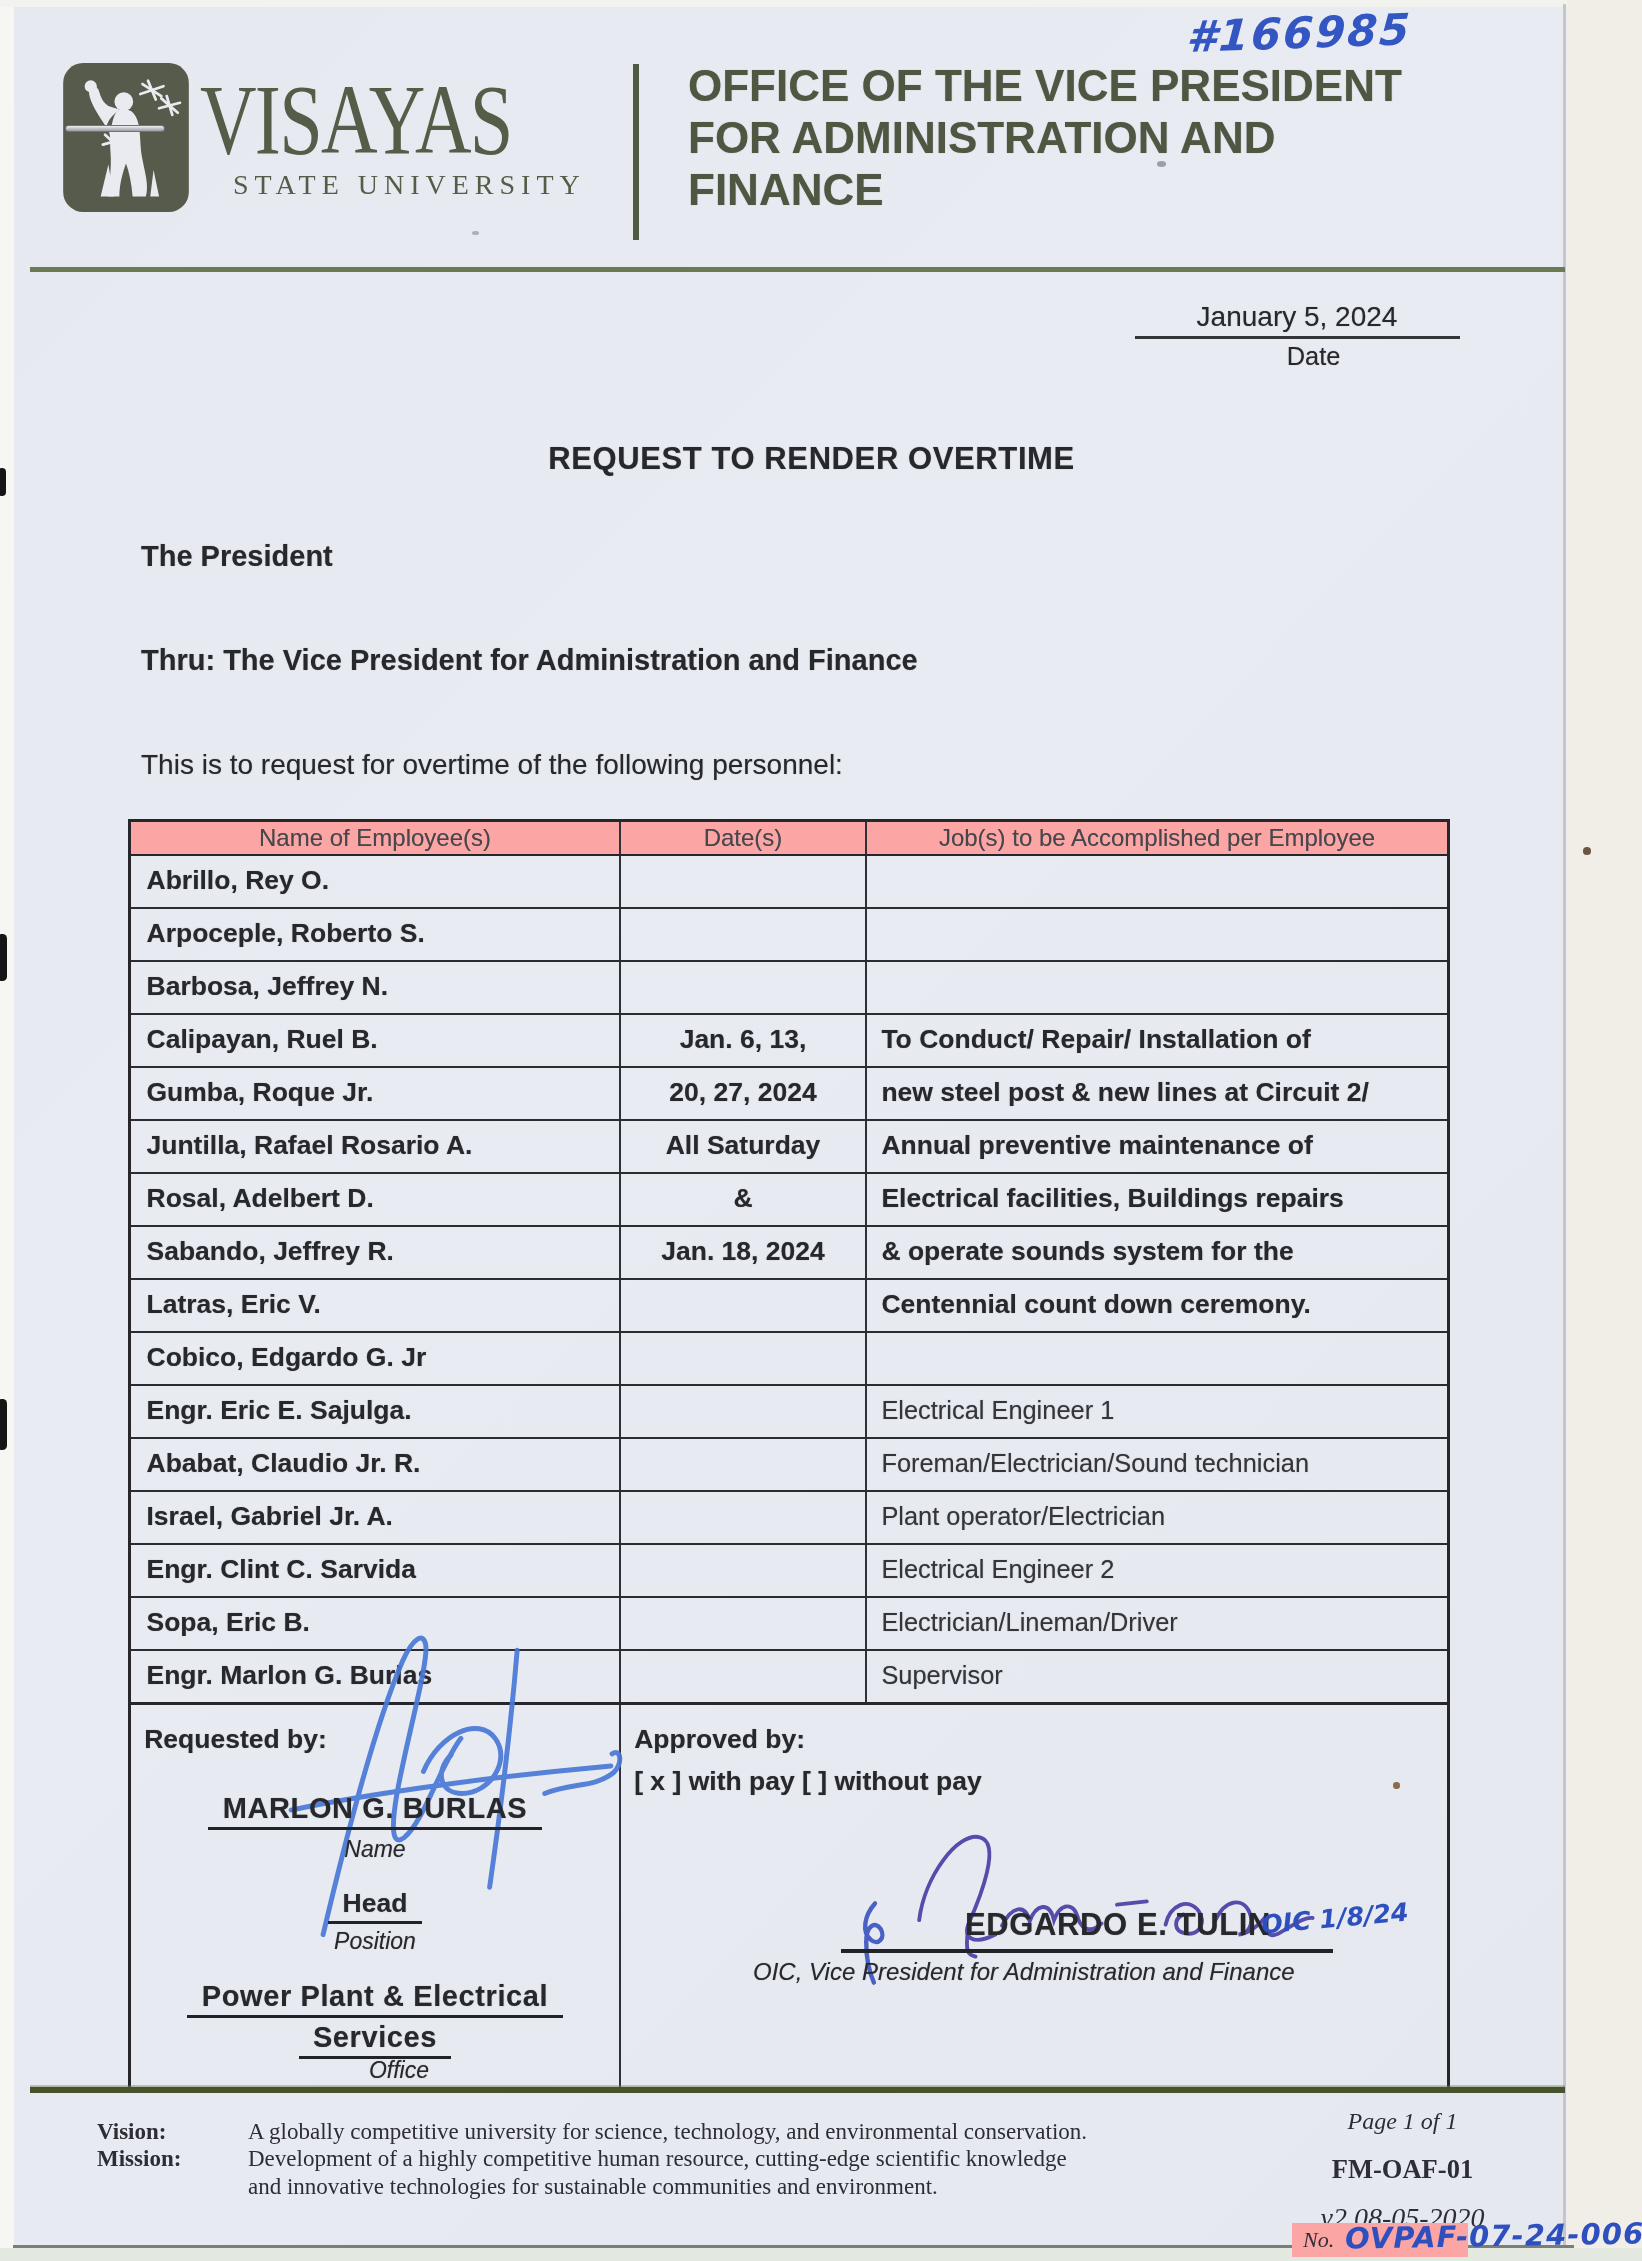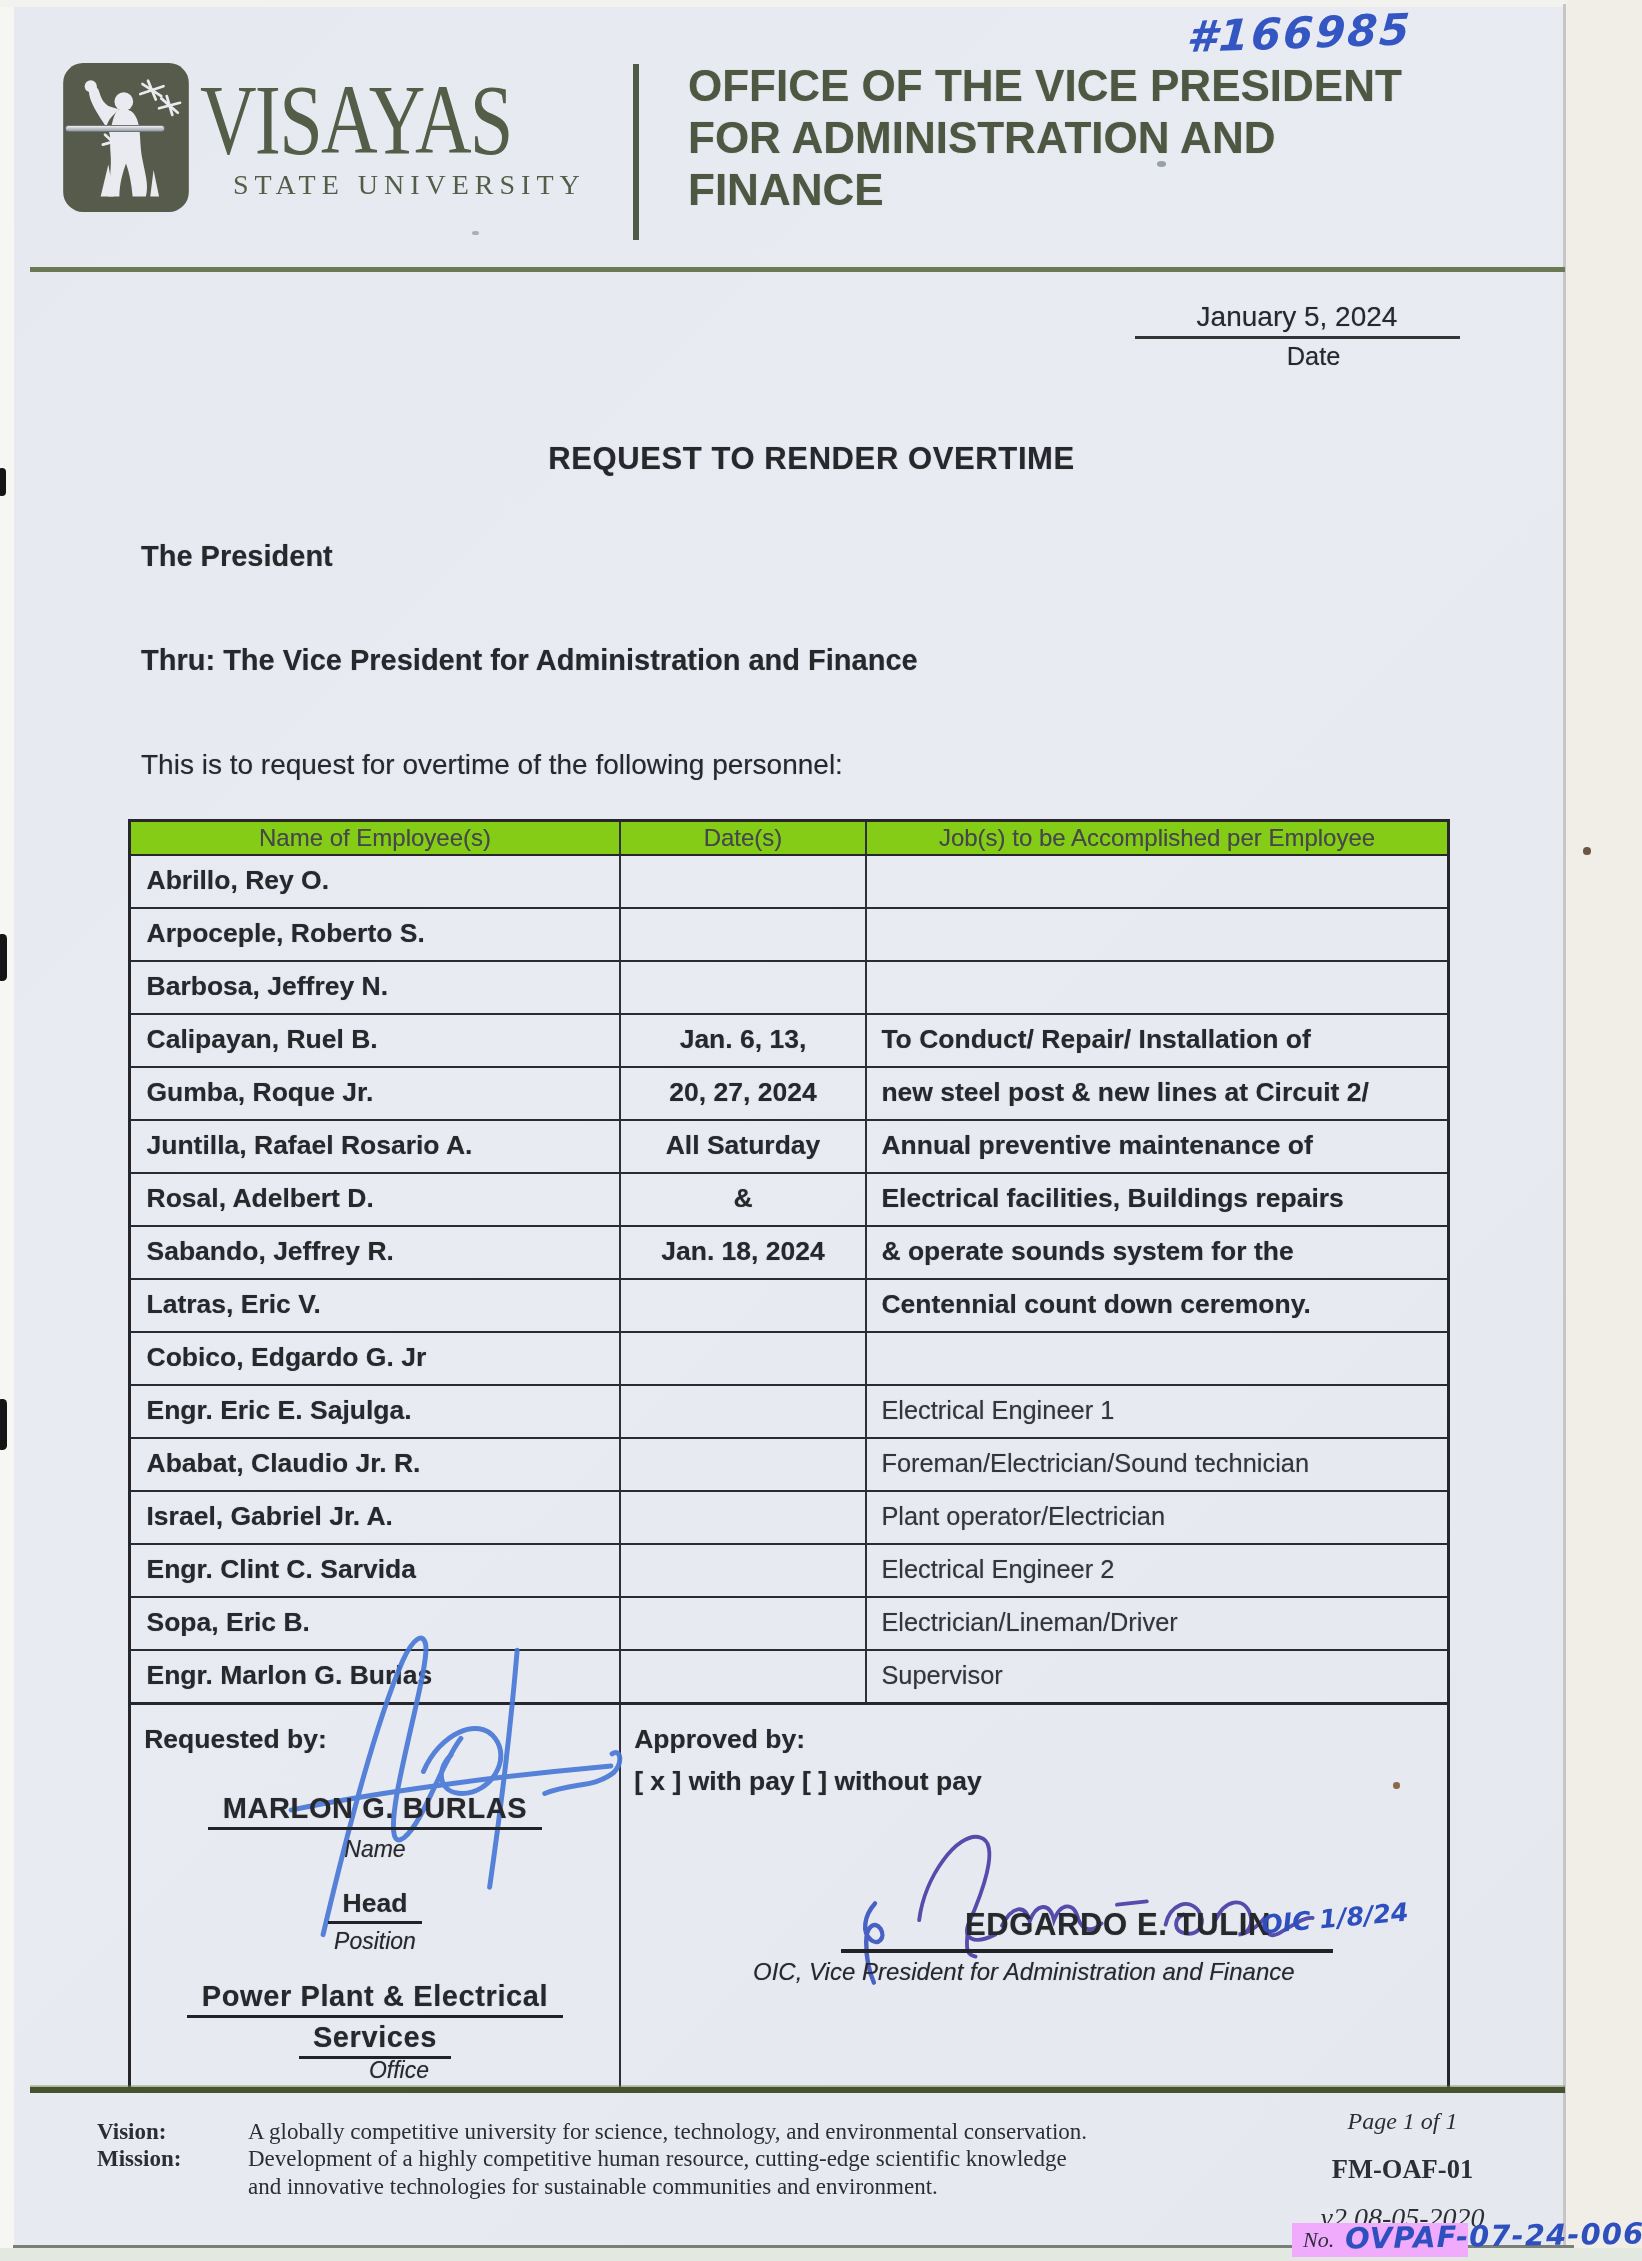--- a/index.html
+++ b/index.html
@@ -50,21 +50,21 @@
   .addr2{position:absolute;left:141px;top:644px;font-size:29px;font-weight:bold;}
   .intro{position:absolute;left:141px;top:749px;font-size:28px;}
 
   
   .doc-table{position:absolute;left:128px;top:819px;width:1322px;
     border:3.3px solid #26262b;box-sizing:border-box;}
   .tr{display:grid;grid-template-columns:490px 246px auto;}
   .tr > div{box-sizing:border-box;}
   .tr .c1{border-right:2.2px solid #303138;padding-left:15.5px;}
   .tr .c2{border-right:2.2px solid #303138;text-align:center;}
-  .thead{height:32px;background:#84cc16;border-bottom:2.8px solid #26262b;}
+  .thead{height:32px;background:#fca5a5;border-bottom:2.8px solid #26262b;}
   .thead div{font-size:24px;color:#46474c;line-height:31px;text-shadow:0 0 0.6px rgba(60,60,66,.4);}
   .thead .c1{text-align:center;padding-left:0;}
   .row{height:51px;border-bottom:2.8px solid #2b2c30;}
   .row:last-of-type{border-bottom:none;}
   .row div{font-size:26.5px;font-weight:bold;line-height:49px;color:#27282c;
     text-shadow:0 0 1.1px rgba(30,30,38,.38);white-space:nowrap;}
   .row .c3{padding-left:14.4px;}
   .row .c3.reg{font-weight:normal;font-size:25.4px;color:#34353a;}
 
   
@@ -88,21 +88,21 @@
   
   .ftr-rule{position:absolute;left:30px;top:2087px;width:1535px;height:5.5px;background:#47522f;
     box-shadow:0 -1.7px 0 rgba(110,130,80,.5);}
   .serif{font-family:"Liberation Serif", serif;color:#2d2e35;}
   .vm-label{position:absolute;left:97px;font-size:23px;font-weight:bold;}
   .vm-text{position:absolute;left:248px;font-size:23px;}
   .ftr-right{position:absolute;left:1259px;top:2108px;width:287px;text-align:center;}
   .pg{font-size:24px;font-style:italic;}
   .fm{font-size:26.5px;font-weight:bold;margin-top:19px;}
   .vv{font-size:28px;font-style:italic;margin-top:17px;}
-  .no-box{position:absolute;left:1292px;top:2223px;width:176px;height:34px;background:#f0abfc;}
+  .no-box{position:absolute;left:1292px;top:2223px;width:176px;height:34px;background:#fca5a5;}
   .no-label{position:absolute;left:11px;top:4.4px;font-size:22px;font-style:italic;}
   .no-value{position:absolute;left:53px;top:-4.4px;font-size:29px;white-space:nowrap;
     transform:rotate(-1deg);letter-spacing:1.1px;}
 </style>
 </head>
 <body>
 
 <div class="paper"></div>
 <div class="edge-left"></div>
 <div class="edge-top"></div>

